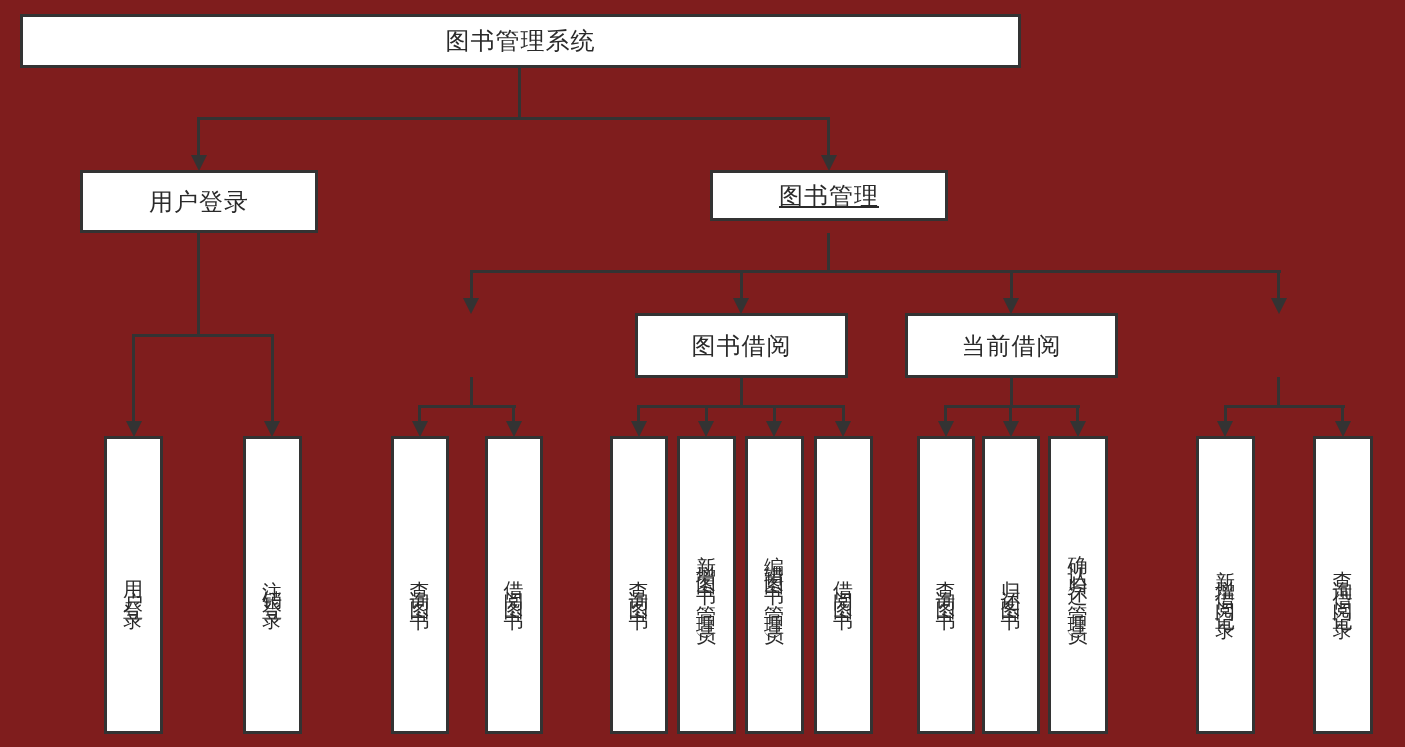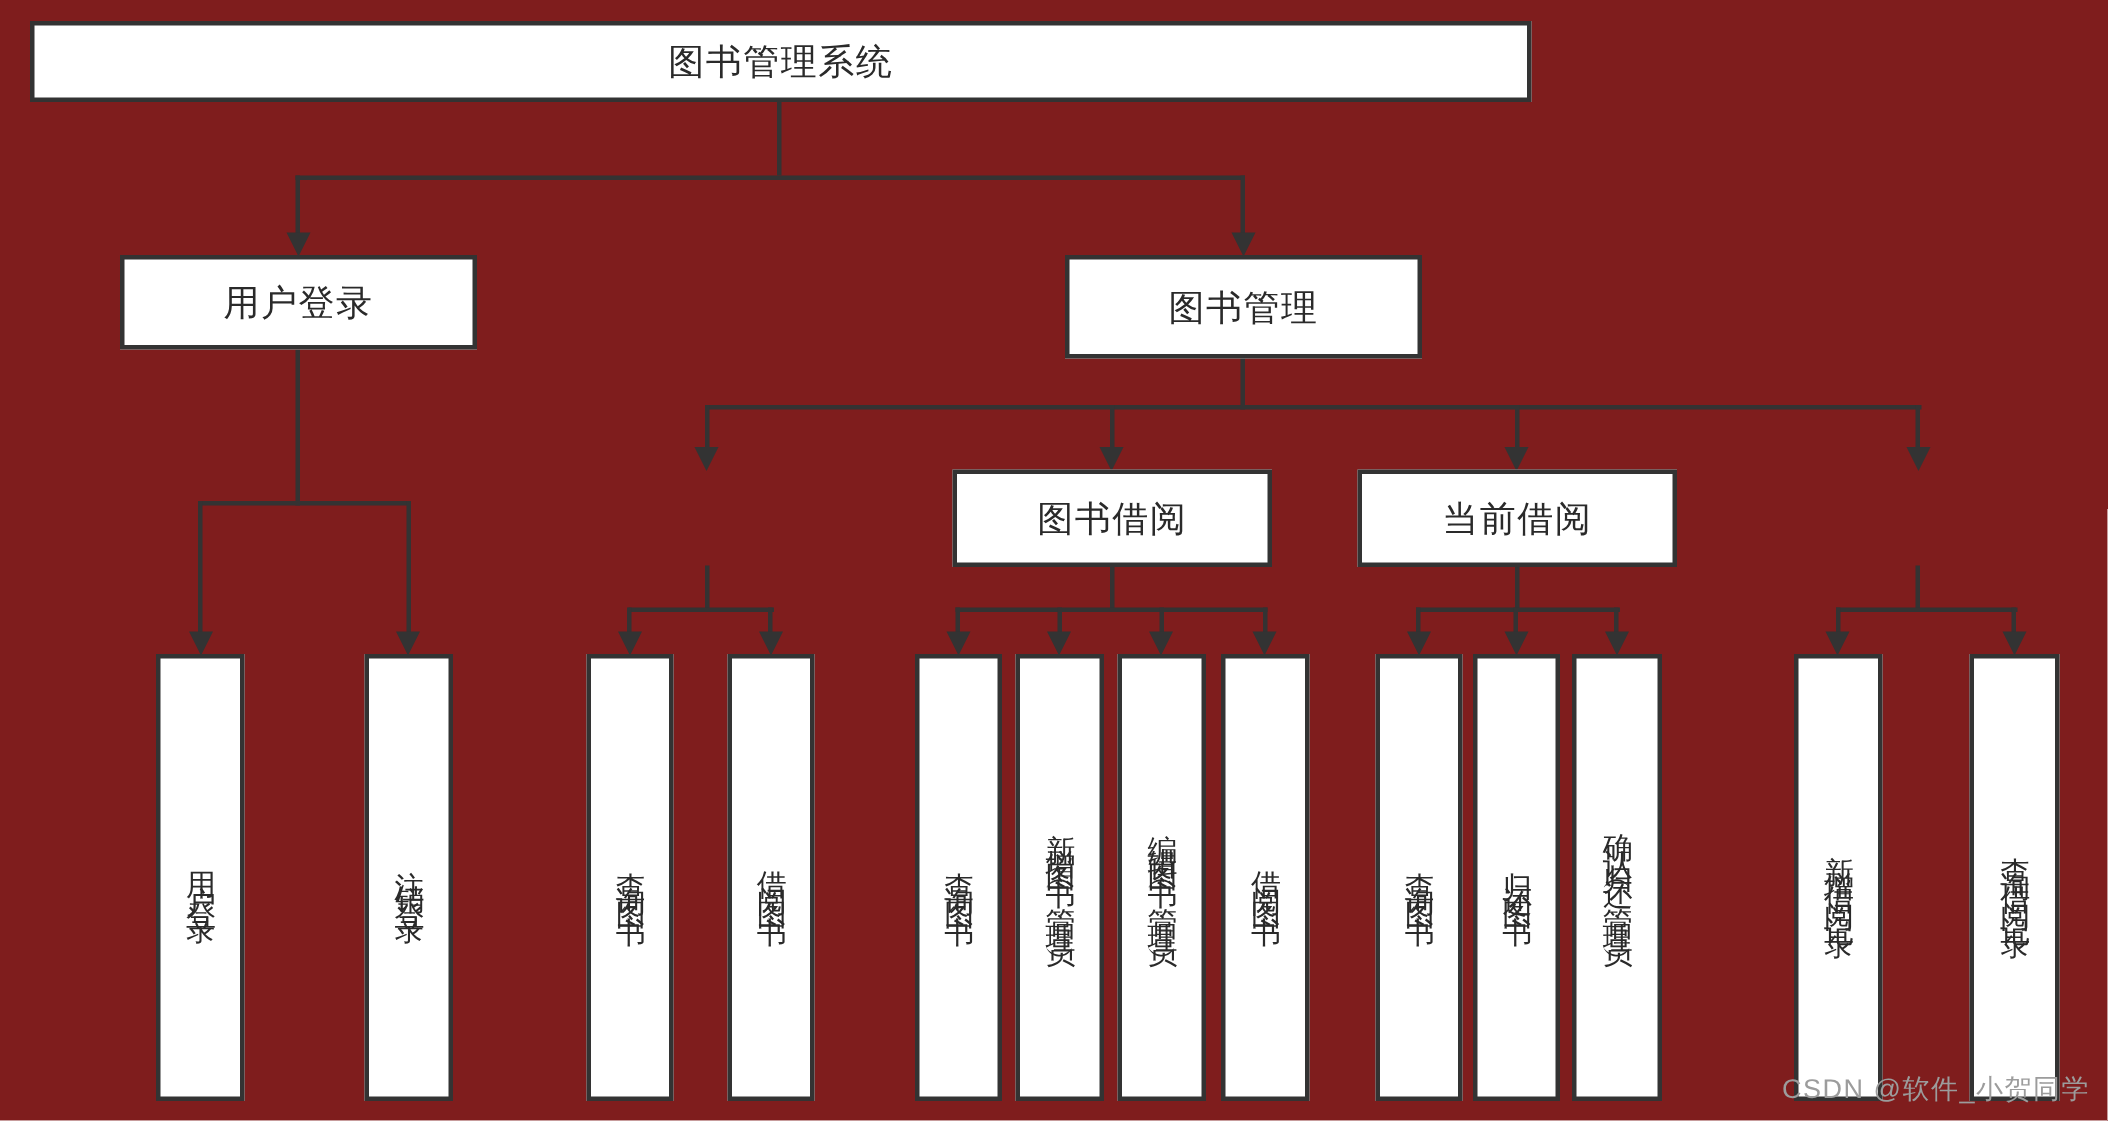--- a/index.html
+++ b/index.html
@@ -68,21 +68,21 @@
   <div class="ln" style="left:518px;top:68px;width:3px;height:49px;"></div>
   <div class="ln" style="left:197px;top:117px;width:633px;height:3px;"></div>
   <div class="ln" style="left:197px;top:117px;width:3px;height:40px;"></div>
   <div class="ln" style="left:827px;top:117px;width:3px;height:40px;"></div>
   <div class="arr" style="left:191px;top:155px;"></div>
   <div class="arr" style="left:821px;top:155px;"></div>
 
   <div class="box" style="left:80px;top:170px;width:238px;height:63px;">
     <span>用户登录</span>
   </div>
-  <div class="box" style="left:710px;top:170px;width:238px;height:69px;">
+  <div class="box" style="left:710px;top:170px;width:238px;height:51px;text-decoration:underline;">
     <span>图书管理</span>
   </div>
 
   <div class="ln" style="left:197px;top:233px;width:3px;height:104px;"></div>
   <div class="ln" style="left:132px;top:334px;width:142px;height:3px;"></div>
   <div class="ln" style="left:132px;top:334px;width:3px;height:89px;"></div>
   <div class="ln" style="left:271px;top:334px;width:3px;height:89px;"></div>
   <div class="arr" style="left:126px;top:421px;"></div>
   <div class="arr" style="left:264px;top:421px;"></div>
 
@@ -175,15 +175,14 @@
     <span class="vtext">确认归还（管理员）</span>
   </div>
 
   <div class="vbox" style="left:1196px;top:436px;width:59px;height:298px;">
     <span class="vtext">新增借阅记录</span>
   </div>
   <div class="vbox" style="left:1313px;top:436px;width:60px;height:298px;">
     <span class="vtext">查询借阅记录</span>
   </div>
 
-  <div class="watermark">CSDN @软件_小贺同学</div>
 
 </div>
 
 </body></html>

